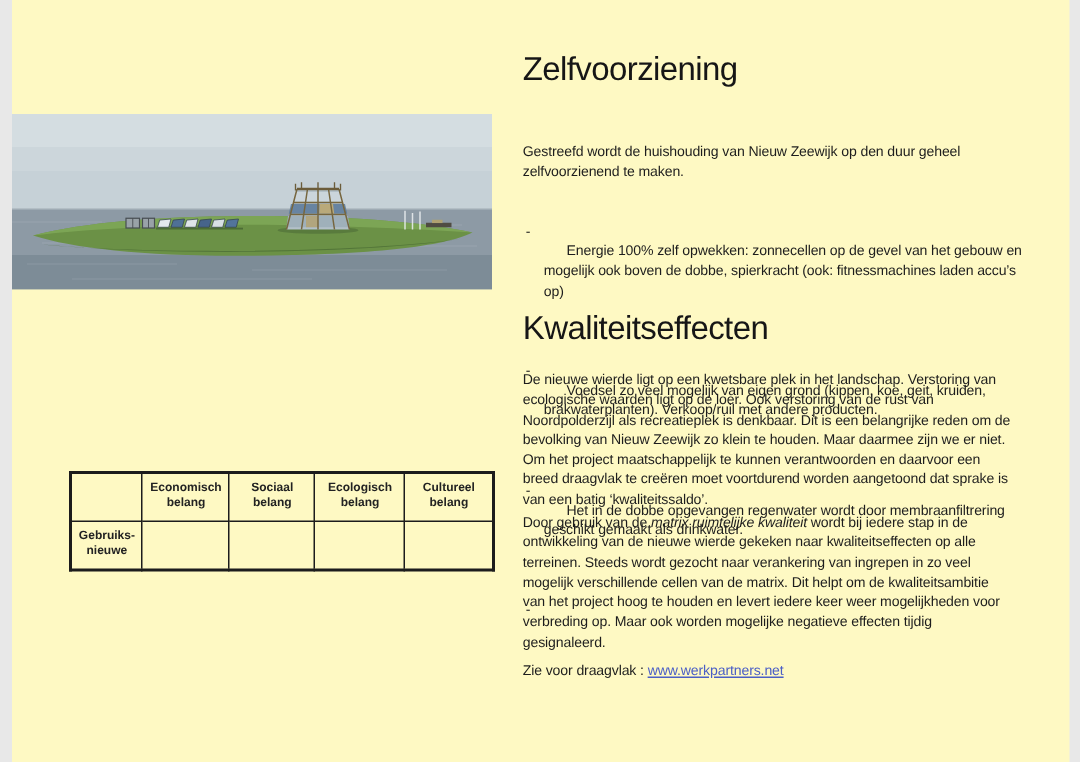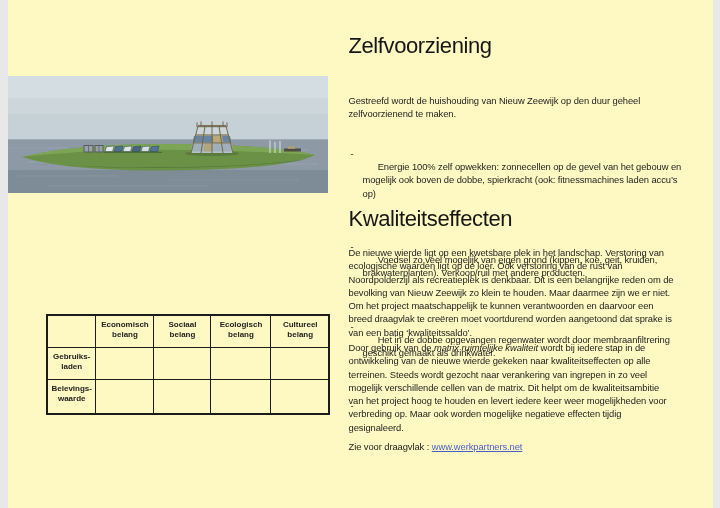--- a/index.html
+++ b/index.html
@@ -162,29 +162,21 @@
 belang</td>
       <td>Sociaal
 belang</td>
       <td>Ecologisch
 belang</td>
       <td>Cultureel
 belang</td>
     </tr>
     <tr class="r1">
       <td>Gebruiks-
-laden</td>
-      <td></td>
-      <td></td>
-      <td></td>
-      <td></td>
-    </tr>
-    <tr class="r2">
-      <td>Belevings-
-waarde</td>
+nieuwe</td>
       <td></td>
       <td></td>
       <td></td>
       <td></td>
     </tr>
   </tbody>
     </table>
 
 </div>
 

